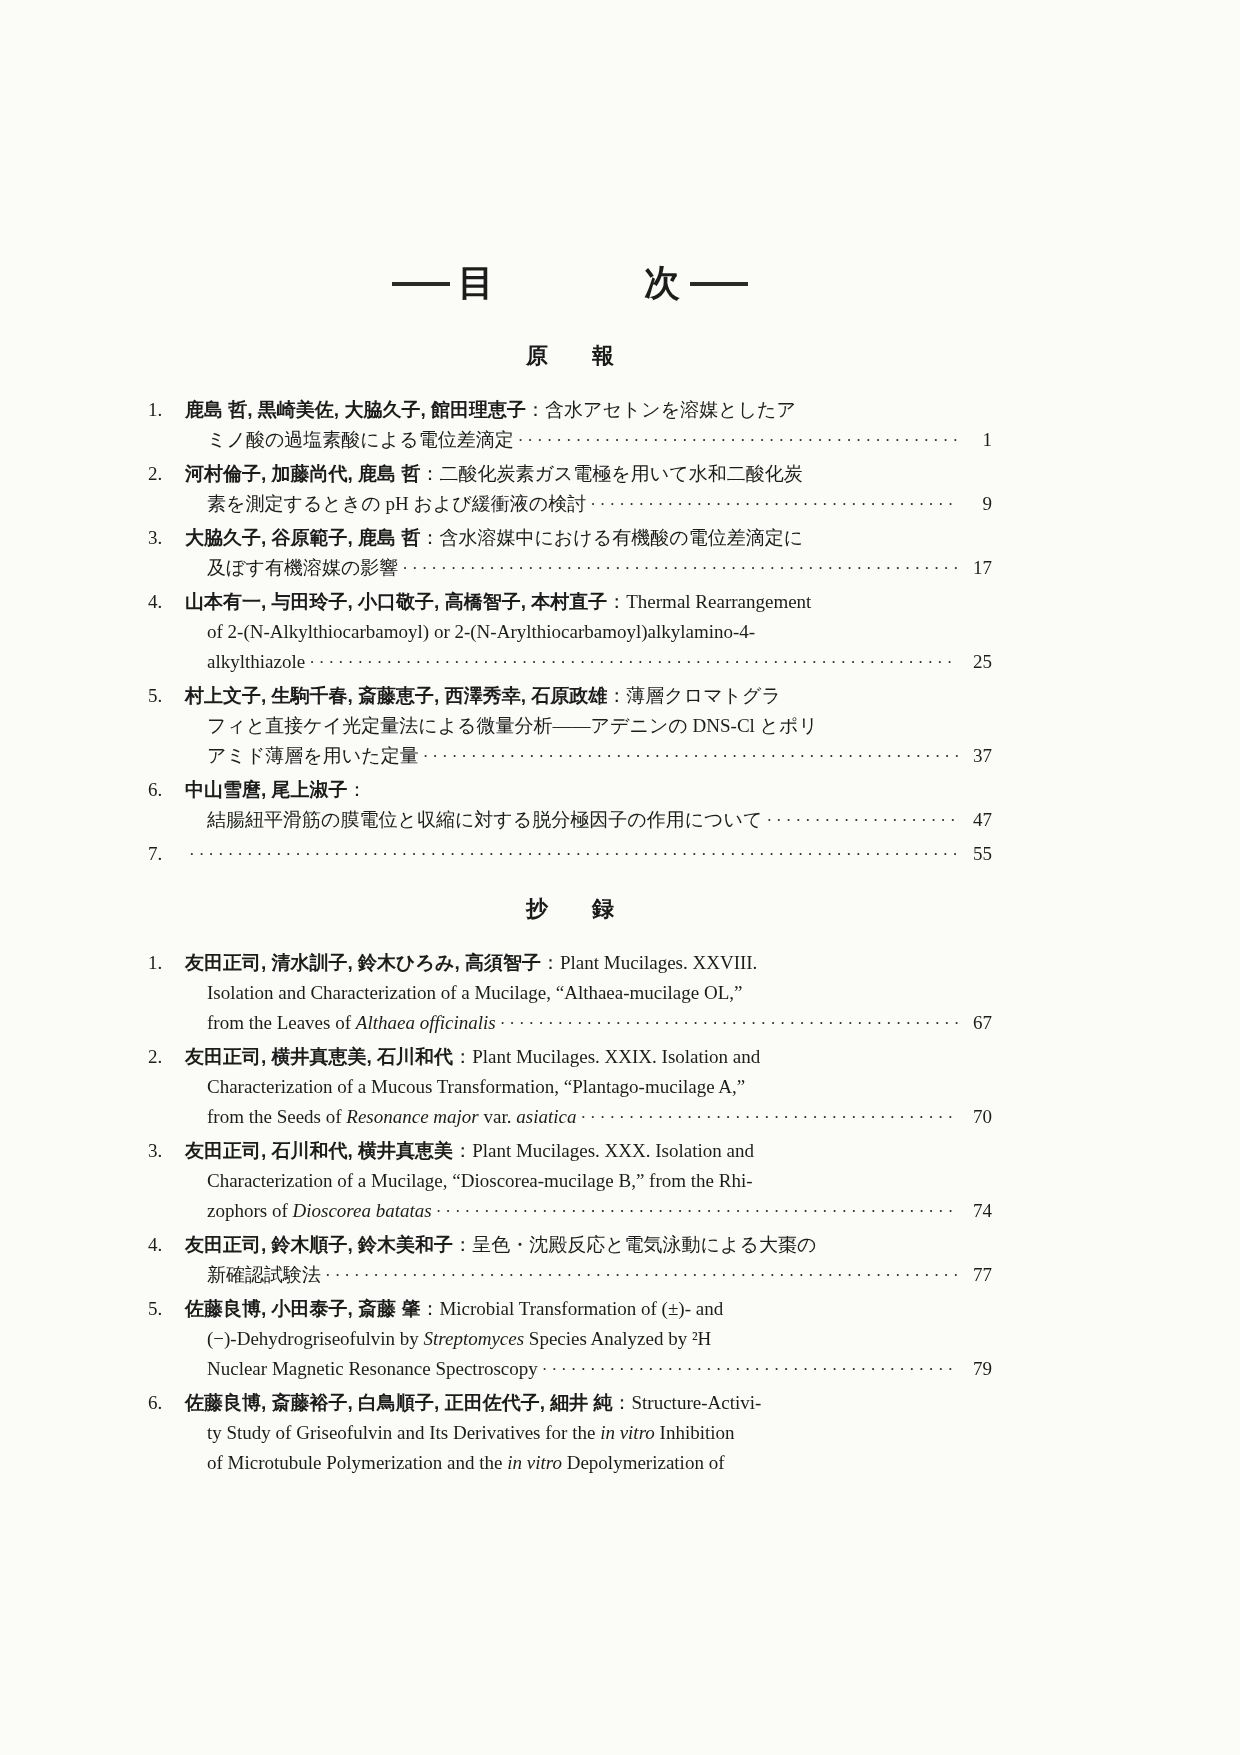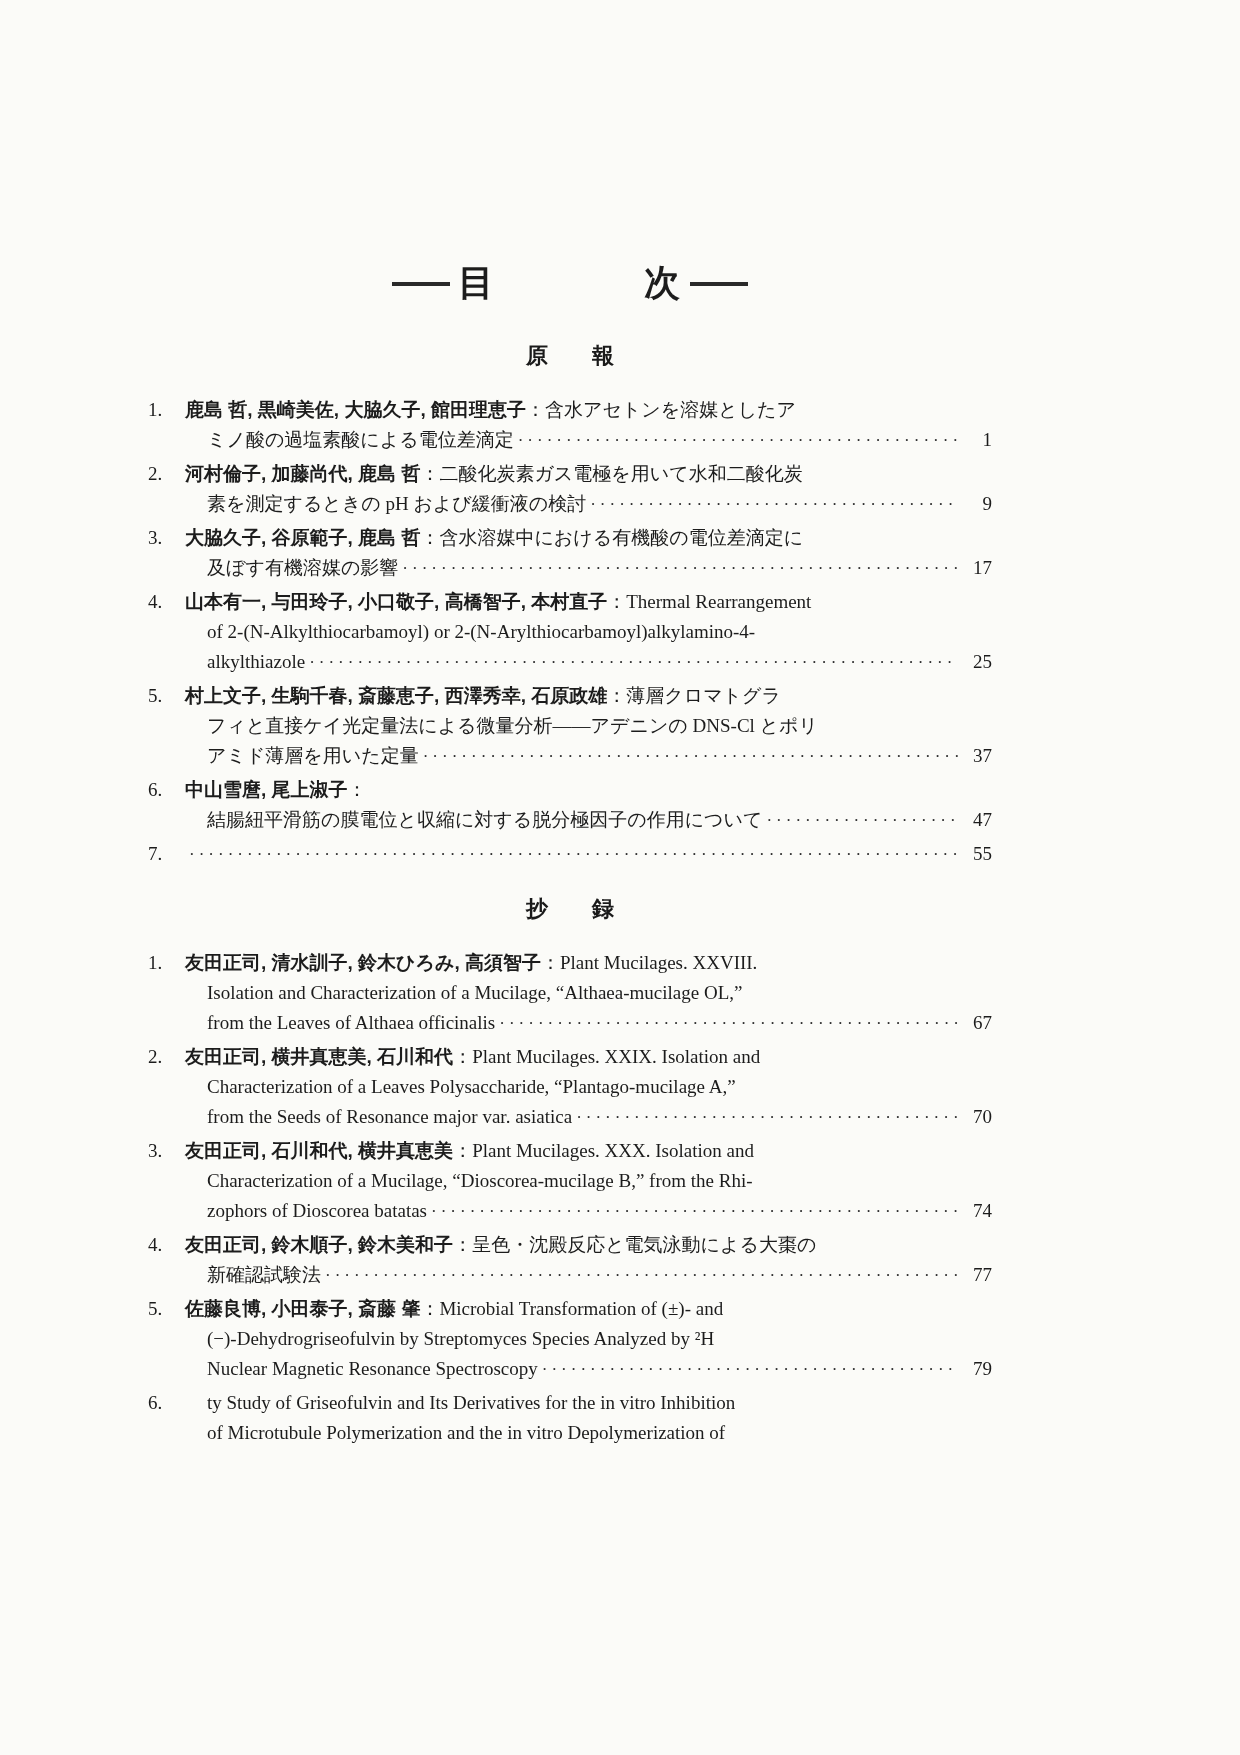--- a/index.html
+++ b/index.html
@@ -36,21 +36,21 @@
   }
 
   
   .entry { display: flex; margin-bottom: 3px; font-size: 19px; line-height: 30px; }
   .no { width: 37px; flex: none; }
   .ebody { flex: 1; min-width: 0; }
   .line { display: flex; align-items: flex-start; }
   .line .text { white-space: nowrap; }
   .cont { padding-left: 22px; }
   .b { font-weight: 700; font-family: "Liberation Sans", "DejaVu Sans", sans-serif; }
-  .i { }
+  .i { font-style: italic; }
 
   
   .dots {
     flex: 1 1 auto; overflow: hidden; white-space: nowrap;
     min-width: 14px; margin: 0 6px 0 4px; color: #2e2e2e;
     align-self: baseline;
   }
   .dots::after {
     content: "····································································································································";
     letter-spacing: 4px; font-size: 17px;
@@ -191,21 +191,21 @@
               </div>
             </div>
           </div>
           <div class="entry">
             <span class="no">2.</span>
             <div class="ebody">
               <div class="line">
                 <span class="text"><span class="seg b">友田正司, 横井真恵美, 石川和代</span><span class="seg">：Plant Mucilages. XXIX. Isolation and</span></span>
               </div>
               <div class="line cont">
-                <span class="text"><span class="seg">Characterization of a Leaves Polysaccharide, “Plantago-mucilage A,”</span></span>
+                <span class="text"><span class="seg">Characterization of a Mucous Transformation, “Plantago-mucilage A,”</span></span>
               </div>
               <div class="line cont">
                 <span class="text"><span class="seg">from the Seeds of </span><span class="seg i">Resonance major</span><span class="seg"> var. </span><span class="seg i">asiatica</span></span>
                 <span class="dots"></span>
                 <span class="pg">70</span>
               </div>
             </div>
           </div>
           <div class="entry">
             <span class="no">3.</span>
@@ -248,20 +248,23 @@
               <div class="line cont">
                 <span class="text"><span class="seg">Nuclear Magnetic Resonance Spectroscopy</span></span>
                 <span class="dots"></span>
                 <span class="pg">79</span>
               </div>
             </div>
           </div>
           <div class="entry">
             <span class="no">6.</span>
             <div class="ebody">
+              <div class="line">
+                <span class="text"><span class="seg b">佐藤良博, 斎藤裕子, 白鳥順子, 正田佐代子, 細井 純</span><span class="seg">：Structure-Activi-</span></span>
+              </div>
               <div class="line cont">
                 <span class="text"><span class="seg">ty Study of Griseofulvin and Its Derivatives for the </span><span class="seg i">in vitro</span><span class="seg"> Inhibition</span></span>
               </div>
               <div class="line cont">
                 <span class="text"><span class="seg">of Microtubule Polymerization and the </span><span class="seg i">in vitro</span><span class="seg"> Depolymerization of</span></span>
               </div>
             </div>
           </div>
         </div>
       </div>

